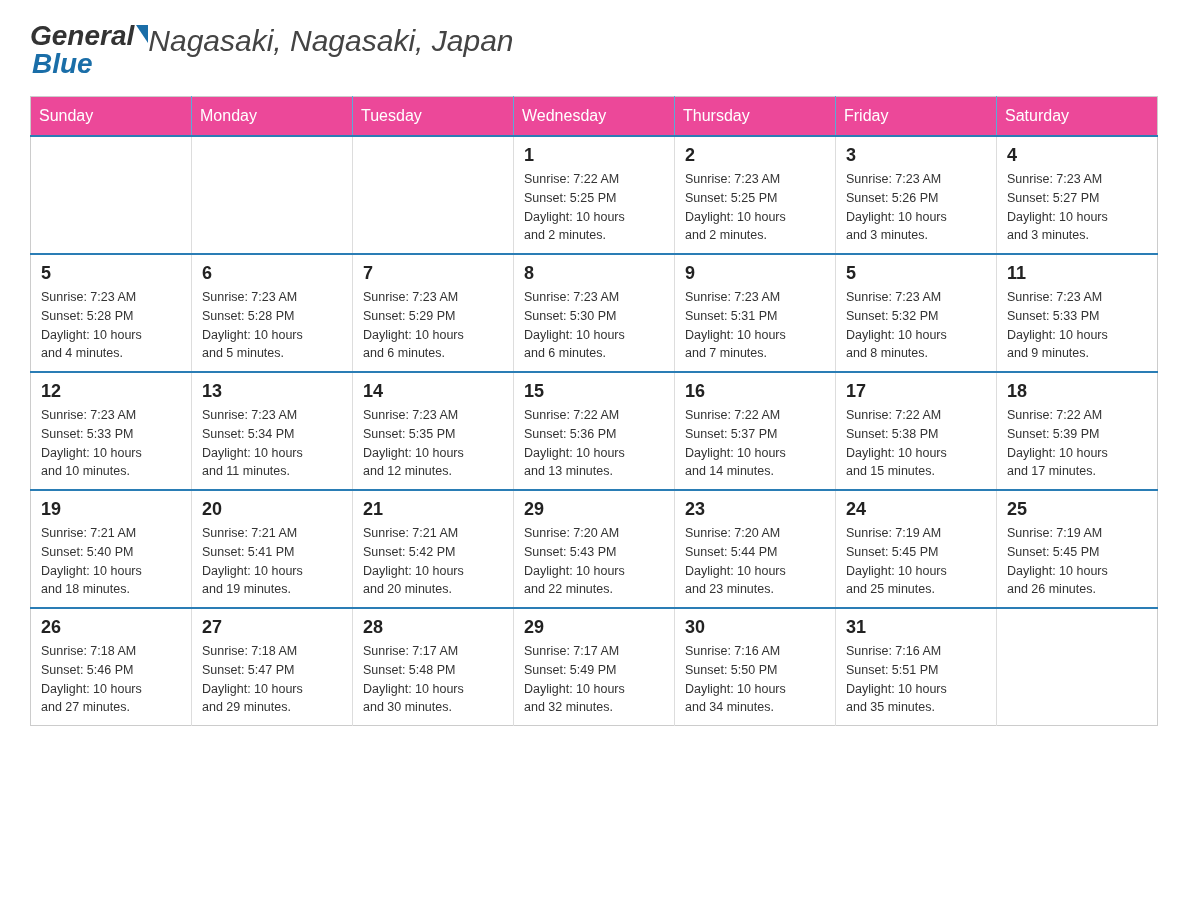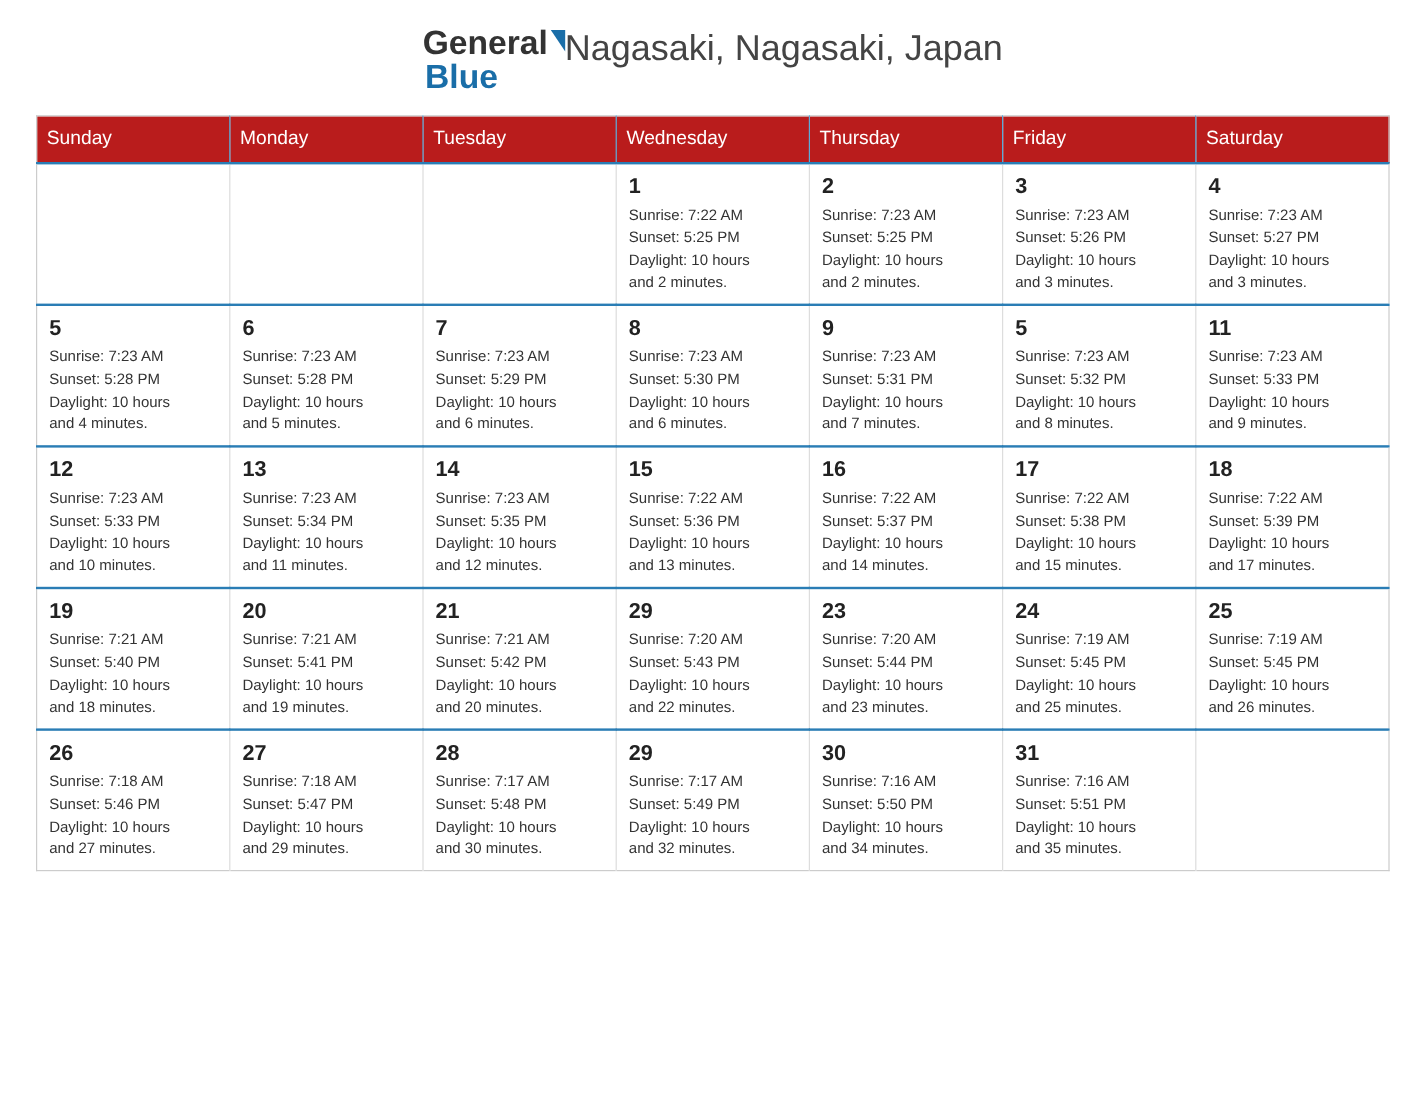--- a/index.html
+++ b/index.html
@@ -5,23 +5,24 @@
     * { box-sizing: border-box; margin: 0; padding: 0; }
     body {
       background: #fff;
       font-family: Arial, Helvetica, sans-serif;
       width: 1188px;
       min-height: 918px;
       padding: 20px 30px;
     }
     .header {
       display: flex;
-      justify-content: center;
+      justify-content: flex-start;
       align-items: flex-start;
       margin-bottom: 16px;
+      font-style: italic;
     }
     .logo {
       display: flex;
       flex-direction: column;
       align-items: flex-start;
     }
     .logo-text {
       font-size: 28px;
       font-weight: bold;
       color: #333;
@@ -59,21 +60,21 @@
       font-size: 30px;
       color: #444;
       margin-top: 4px;
     }
     .calendar {
       width: 100%;
       border-collapse: collapse;
       border: 1px solid #ccc;
     }
     .calendar thead tr {
-      background-color: #b91c1c;
+      background-color: #ec4899;
       border-radius: 16px;
     }
     .calendar thead th {
       color: #fff;
       font-size: 16px;
       font-weight: normal;
       padding: 10px 8px;
       text-align: left;
       border-right: 1px solid #5aaad8;
     }

